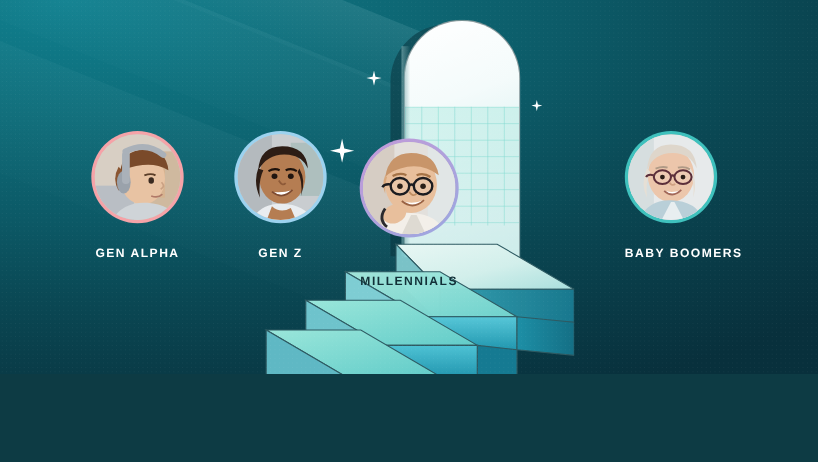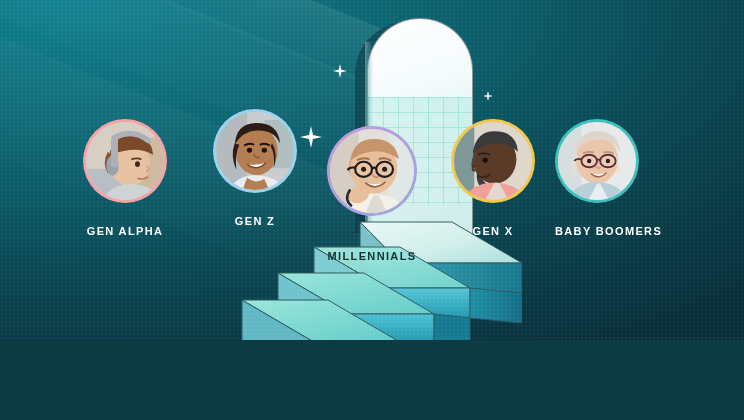--- a/index.html
+++ b/index.html
@@ -198,21 +198,21 @@
           <path d="M58 48 q8 -3 13 0" stroke="#5a3d27" stroke-width="2.2" fill="none"></path>
           <path d="M78 56 q5 5 -1 8" stroke="#c9a183" stroke-width="2" fill="none"></path>
           <path d="M66 72 q8 3 13 -2" stroke="#b07a68" stroke-width="2" fill="none"></path>
           <path d="M20 100 q14 -22 42 -20 q26 2 38 20 Z" fill="#cfd4d8"></path>
         </svg>
       </div>
     </div>
     <div class="label label-light" style="margin-top:22px;">GEN ALPHA</div>
   </div>
 
-  <div class="person" style="left:213px;top:109px;width:84px;">
+  <div class="person" style="left:213px;top:119px;width:84px;">
     <div class="ring" style="width:84px;height:84px;background:#9cd2ef;">
       <div class="photo">
         <svg viewBox="0 0 100 100" width="100%" height="100%">
           <rect width="100" height="100" fill="#c9cdd0"></rect>
           <rect x="0" y="0" width="40" height="100" fill="#9fa7ab" opacity=".5"></rect>
           <rect x="62" y="10" width="38" height="62" fill="#8fb0a8" opacity=".45"></rect>
           <ellipse cx="52" cy="50" rx="27" ry="31" fill="#b57d52"></ellipse>
           <path d="M24 42 q2 -28 28 -28 q28 0 30 26 q-6 -14 -22 -16 q-24 -3 -36 18 Z" fill="#2d1d15"></path>
           <path d="M24 40 q-6 16 2 34 q-2 -20 4 -32 Z" fill="#2d1d15"></path>
           <path d="M72 40 q8 14 2 32 q2 -18 -4 -28 Z" fill="#2d1d15"></path>
@@ -257,43 +257,22 @@
           <path d="M14 100 q10 -24 38 -23 q30 1 36 23 Z" fill="#f3efe9"></path>
           <path d="M52 79 l-10 21 l26 0 l-10 -21 Z" fill="#dedad2"></path>
           <ellipse cx="34" cy="78" rx="13" ry="10" fill="#e8bf9c" transform="rotate(-20 34 78)"></ellipse>
           <path d="M24 72 q-8 12 2 20" stroke="#2a2a2e" stroke-width="3" fill="none"></path>
         </svg>
       </div>
     </div>
     <div class="label label-dark" style="margin-top:34px;">MILLENNIALS</div>
   </div>
 
-  <div class="person" style="left:451px;top:119px;width:84px;">
-    <div class="ring" style="width:84px;height:84px;background:#f2c94c;">
-      <div class="photo">
-        <svg viewBox="0 0 100 100" width="100%" height="100%">
-          <rect width="100" height="100" fill="#ded7cc"></rect>
-          <rect x="0" y="0" width="26" height="100" fill="#1d5a62" opacity=".5"></rect>
-          <ellipse cx="52" cy="48" rx="28" ry="31" fill="#5b3a28"></ellipse>
-          <path d="M24 40 q4 -28 28 -28 q28 0 30 26 q-16 -14 -34 -10 q-16 4 -24 12 Z" fill="#3a3a3c"></path>
-          <path d="M26 40 q-6 12 -2 24 q0 -14 4 -22 Z" fill="#4a4a4c"></path>
-          <path d="M30 62 q-4 18 10 26 q12 7 26 -2 q-16 2 -24 -6 q-8 -8 -12 -18 Z" fill="#3f3f41"></path>
-          <ellipse cx="40" cy="49" rx="3.4" ry="3.2" fill="#17100c"></ellipse>
-          <path d="M31 42 q8 -4 15 0" stroke="#2a2220" stroke-width="2.6" fill="none"></path>
-          <path d="M26 55 q-5 5 1 8" stroke="#4a2f20" stroke-width="2.4" fill="none"></path>
-          <path d="M30 69 q10 4 17 -2" stroke="#3a2418" stroke-width="2.2" fill="none"></path>
-          <path d="M10 100 q16 -24 44 -22 q30 2 38 22 Z" fill="#f0a098"></path>
-          <path d="M52 78 l-12 22 l30 0 l-12 -22 Z" fill="#e4d9cf"></path>
-        </svg>
-      </div>
-    </div>
-    <div class="label label-light" style="margin-top:22px;">GEN X</div>
-  </div>
-
-  <div class="person" style="left:555px;top:119px;width:84px;">
+
+  <div class="person" style="left:568px;top:119px;width:84px;">
     <div class="ring" style="width:84px;height:84px;background:#3fc1bd;">
       <div class="photo">
         <svg viewBox="0 0 100 100" width="100%" height="100%">
           <rect width="100" height="100" fill="#e7eaeb"></rect>
           <rect x="0" y="0" width="30" height="100" fill="#cfd8da" opacity=".7"></rect>
           <ellipse cx="50" cy="48" rx="27" ry="31" fill="#ecc6ab"></ellipse>
           <path d="M22 42 q2 -30 28 -30 q28 0 30 28 q-8 -18 -28 -18 q-22 0 -30 20 Z" fill="#ded6cb"></path>
           <path d="M22 40 q-8 18 0 34 q-2 -20 4 -30 Z" fill="#e6dfd5"></path>
           <path d="M72 38 q10 16 4 36 q2 -22 -6 -32 Z" fill="#e6dfd5"></path>
           <g stroke="#5c2f3a" stroke-width="2.4" fill="none">

